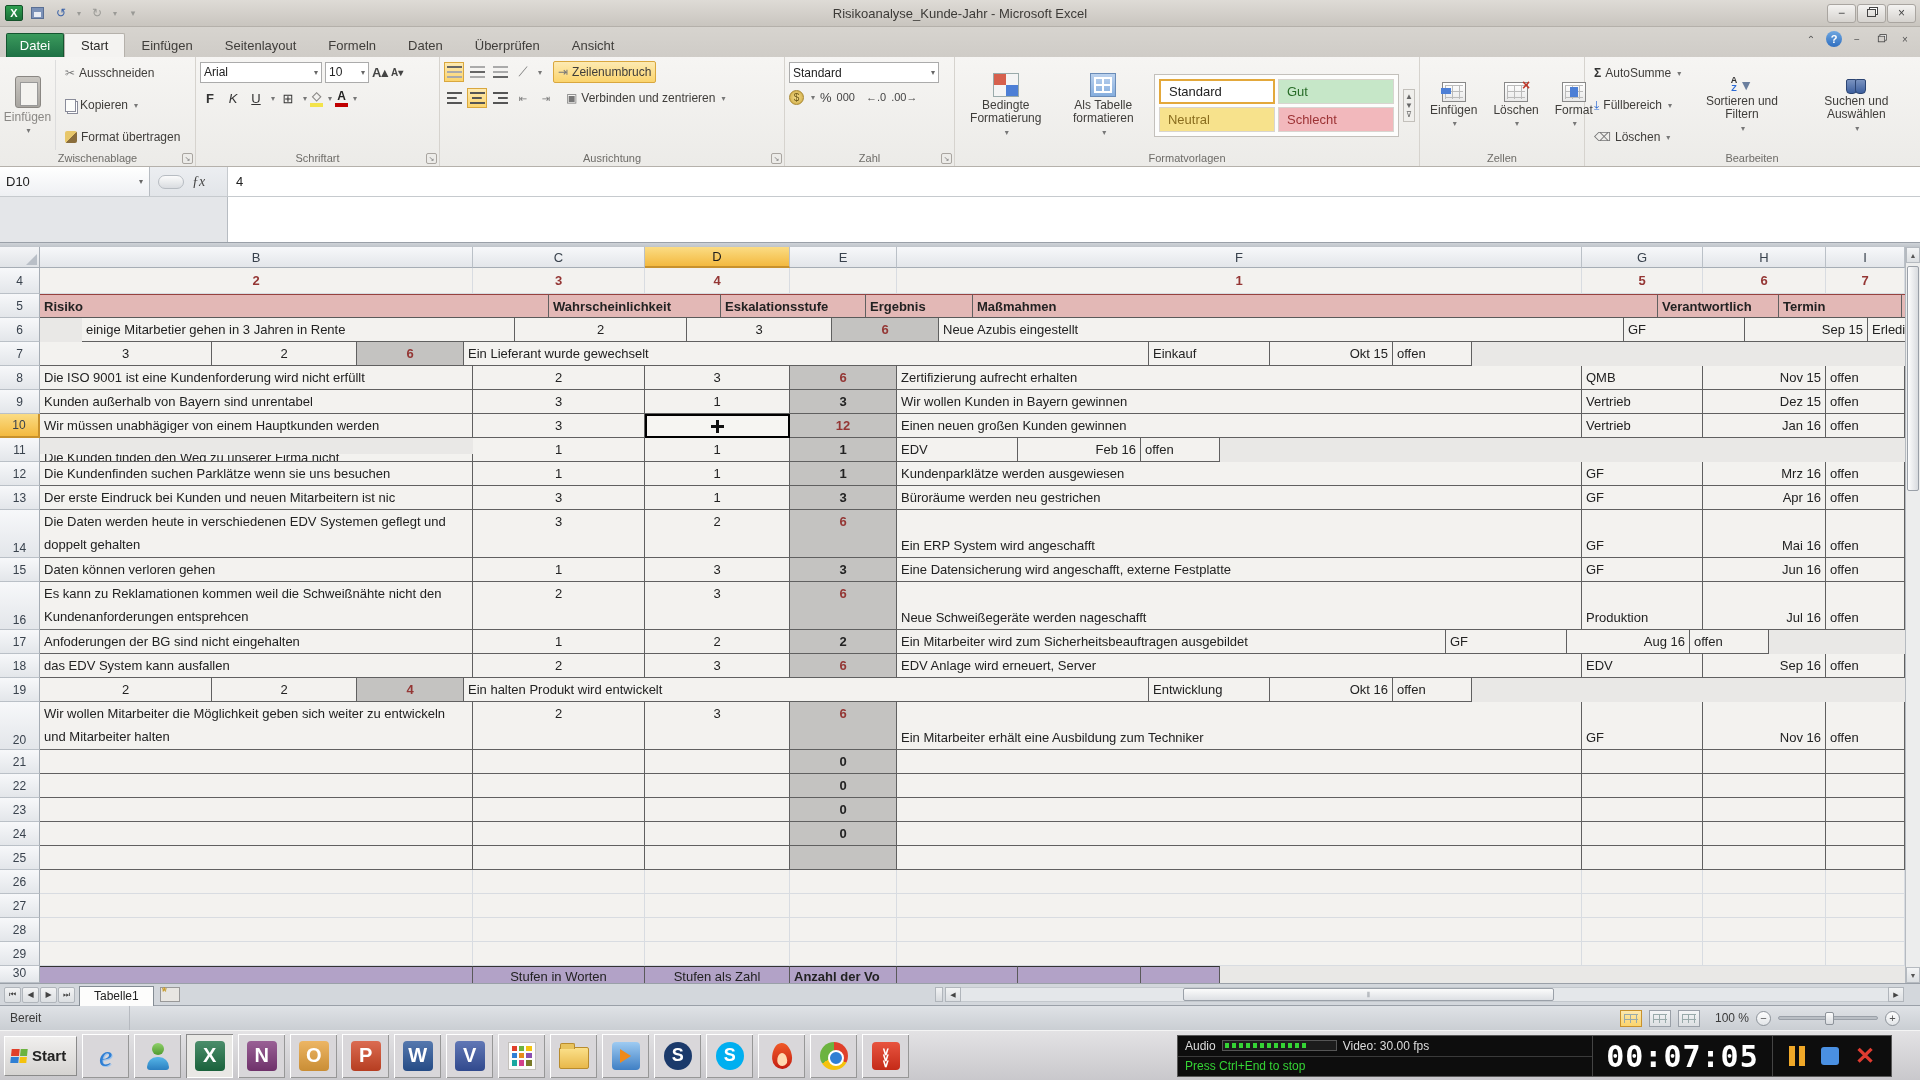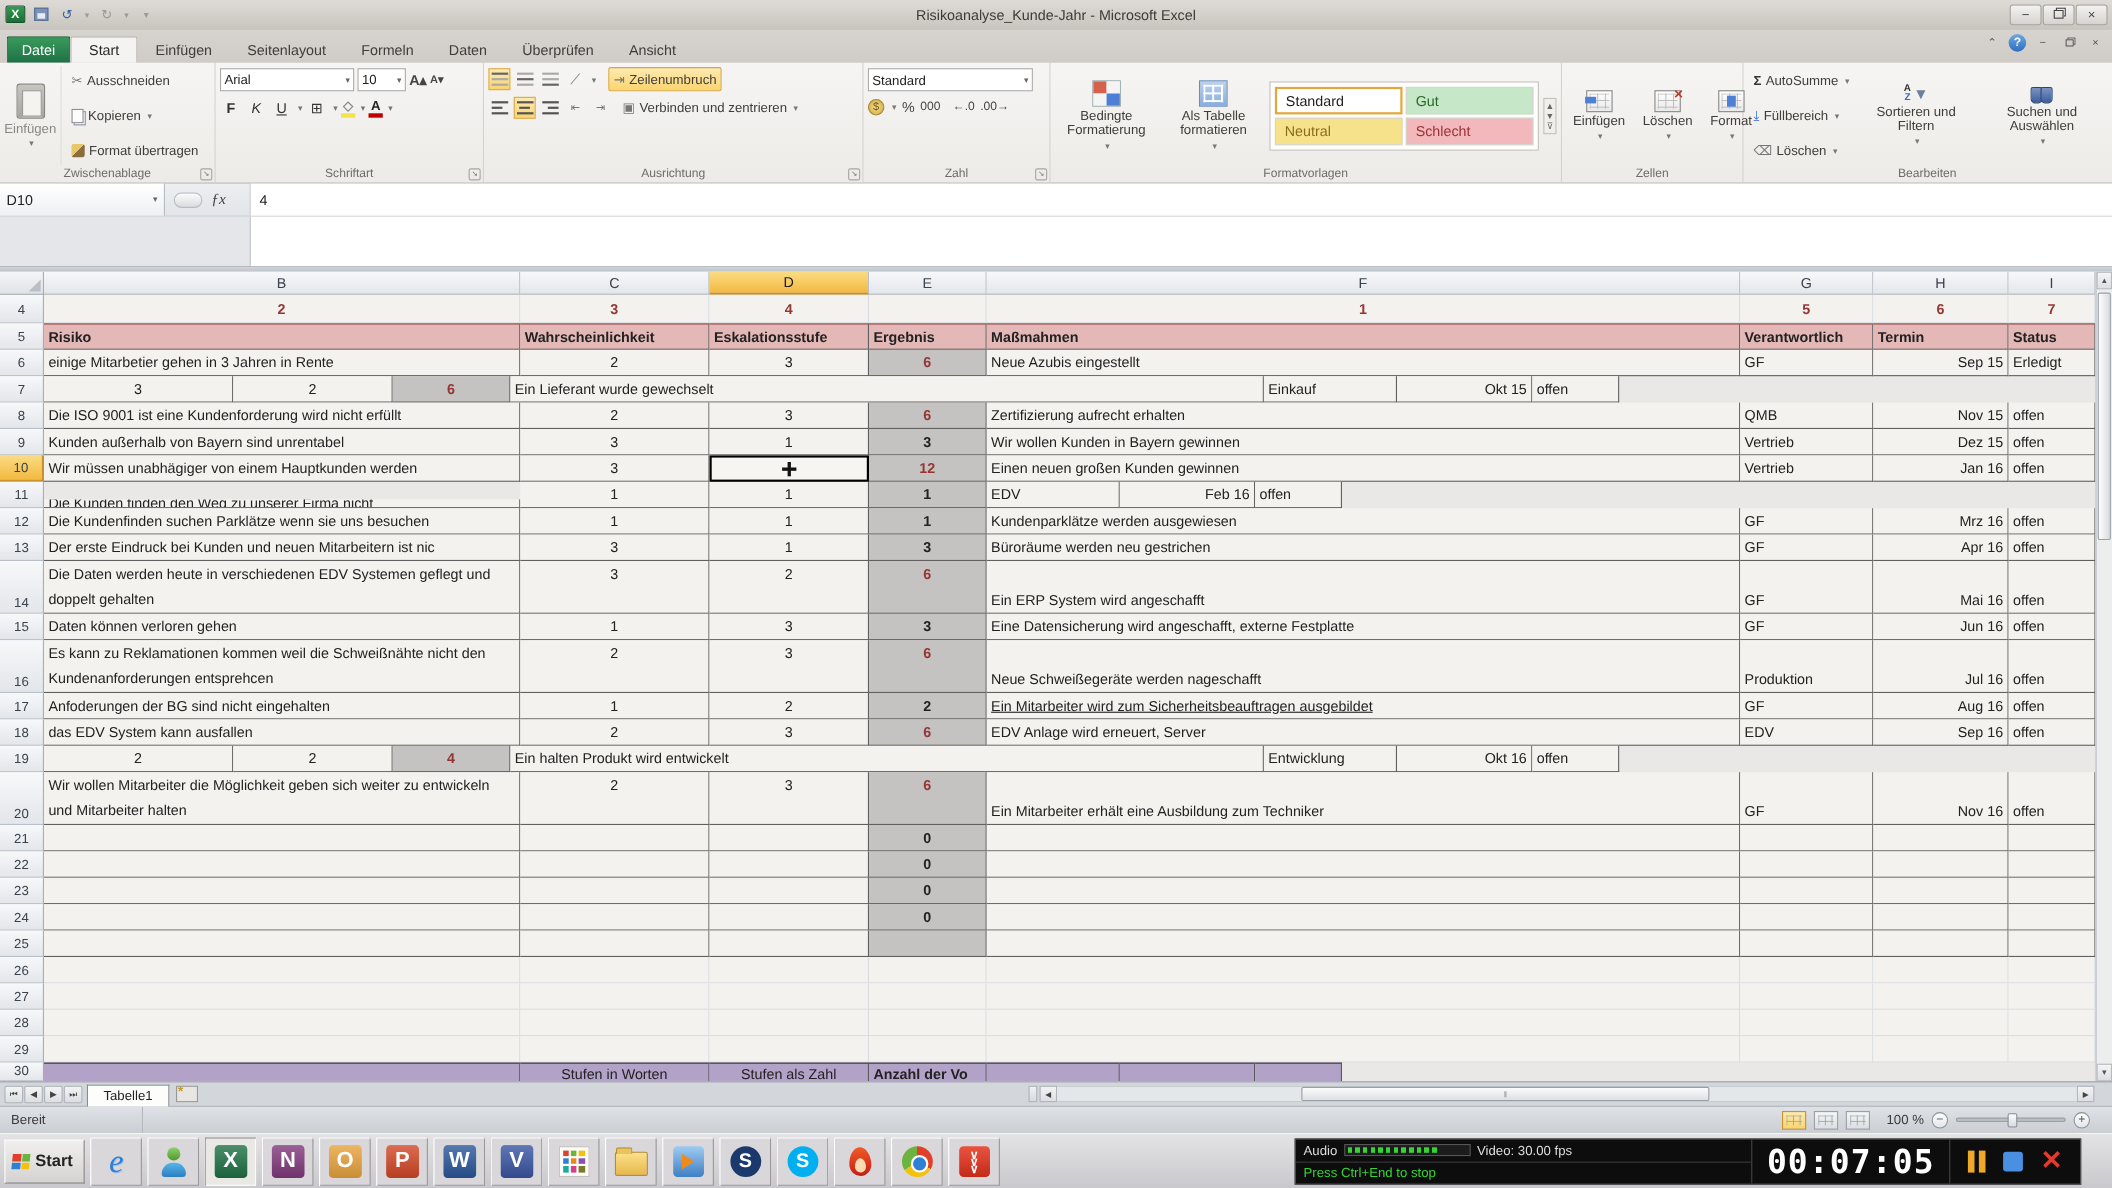--- a/index.html
+++ b/index.html
@@ -522,32 +522,32 @@
             <div class="cell center red-num" style="width: 172px;">3</div>
             <div class="cell center red-num" style="width: 145px;">4</div>
             <div class="cell center red-num" style="width: 107px;"></div>
             <div class="cell center red-num" style="width: 685px;">1</div>
             <div class="cell center red-num" style="width: 121px;">5</div>
             <div class="cell center red-num" style="width: 123px;">6</div>
             <div class="cell center red-num" style="width: 79px;">7</div>
           </div>
           <div class="grow" style="height: 24px;">
             <div class="rowhead">5</div>
-            <div class="cell hdr5" style="width: 433px;">Risiko</div>
+            <div class="cell hdr5" style="width: 509px;">Risiko</div>
             <div class="cell hdr5" style="width: 172px;">Wahrscheinlichkeit</div>
             <div class="cell hdr5" style="width: 145px;">Eskalationsstufe</div>
             <div class="cell hdr5" style="width: 107px;">Ergebnis</div>
             <div class="cell hdr5" style="width: 685px;">Maßmahmen</div>
             <div class="cell hdr5" style="width: 121px;">Verantwortlich</div>
             <div class="cell hdr5" style="width: 123px;">Termin</div>
             <div class="cell hdr5" style="width: 79px;">Status</div>
           </div>
           <div class="grow" style="height: 24px;">
             <div class="rowhead">6</div>
-            <div class="cell tb" style="width: 433px;">einige Mitarbetier gehen in 3 Jahren in Rente</div>
+            <div class="cell tb" style="width: 433px; margin-left: 42px;">einige Mitarbetier gehen in 3 Jahren in Rente</div>
             <div class="cell tb center" style="width: 172px;">2</div>
             <div class="cell tb center" style="width: 145px;">3</div>
             <div class="cell tb center erg red" style="width: 107px;">6</div>
             <div class="cell tb" style="width: 685px;">Neue Azubis eingestellt</div>
             <div class="cell tb" style="width: 121px;">GF</div>
             <div class="cell tb right" style="width: 123px;">Sep 15</div>
             <div class="cell tb" style="width: 79px;">Erledigt</div>
           </div>
           <div class="grow" style="height: 24px;">
             <div class="rowhead">7</div>
@@ -658,21 +658,21 @@
             <div class="cell tb botv" style="width: 121px;">Produktion</div>
             <div class="cell tb right botv" style="width: 123px;">Jul 16</div>
             <div class="cell tb botv" style="width: 79px;">offen</div>
           </div>
           <div class="grow" style="height: 24px;">
             <div class="rowhead">17</div>
             <div class="cell tb" style="width: 433px;">Anfoderungen der BG sind nicht eingehalten</div>
             <div class="cell tb center" style="width: 172px;">1</div>
             <div class="cell tb center" style="width: 145px;">2</div>
             <div class="cell tb center erg" style="width: 107px;">2</div>
-            <div class="cell tb" style="width: 685px; text-decoration: underline;">Ein Mitarbeiter wird zum Sicherheitsbeauftragen ausgebildet</div>
+            <div class="cell tb" style="width: 549px;">Ein Mitarbeiter wird zum Sicherheitsbeauftragen ausgebildet</div>
             <div class="cell tb" style="width: 121px;">GF</div>
             <div class="cell tb right" style="width: 123px;">Aug 16</div>
             <div class="cell tb" style="width: 79px;">offen</div>
           </div>
           <div class="grow" style="height: 24px;">
             <div class="rowhead">18</div>
             <div class="cell tb" style="width: 433px;">das EDV System kann ausfallen</div>
             <div class="cell tb center" style="width: 172px;">2</div>
             <div class="cell tb center" style="width: 145px;">3</div>
             <div class="cell tb center erg red" style="width: 107px;">6</div>

